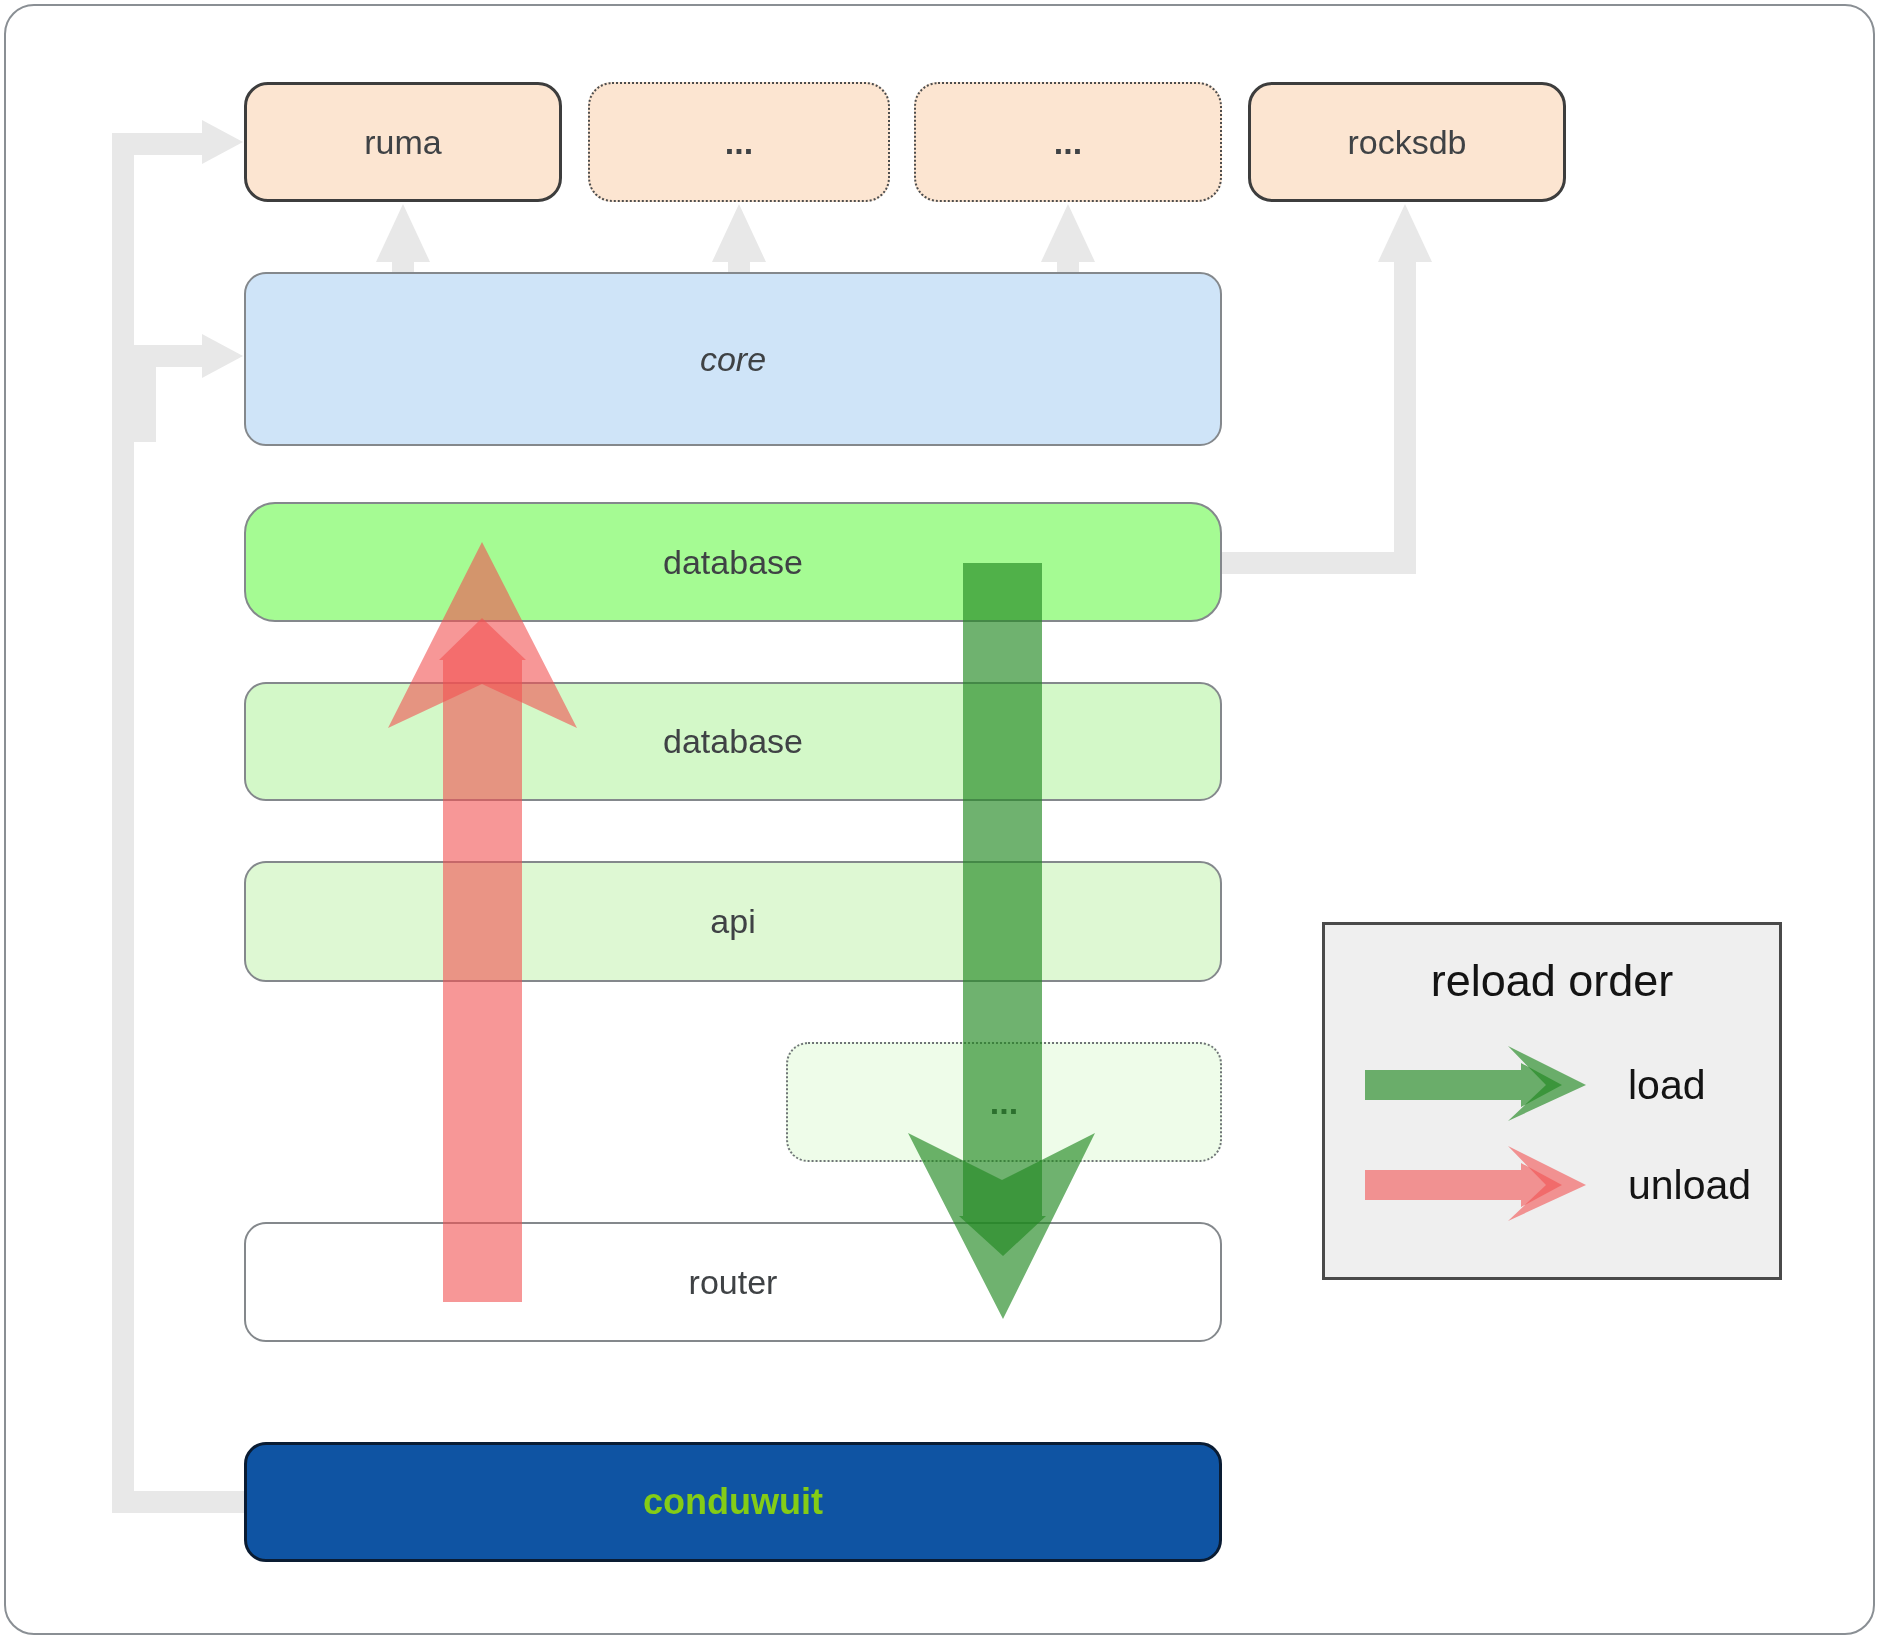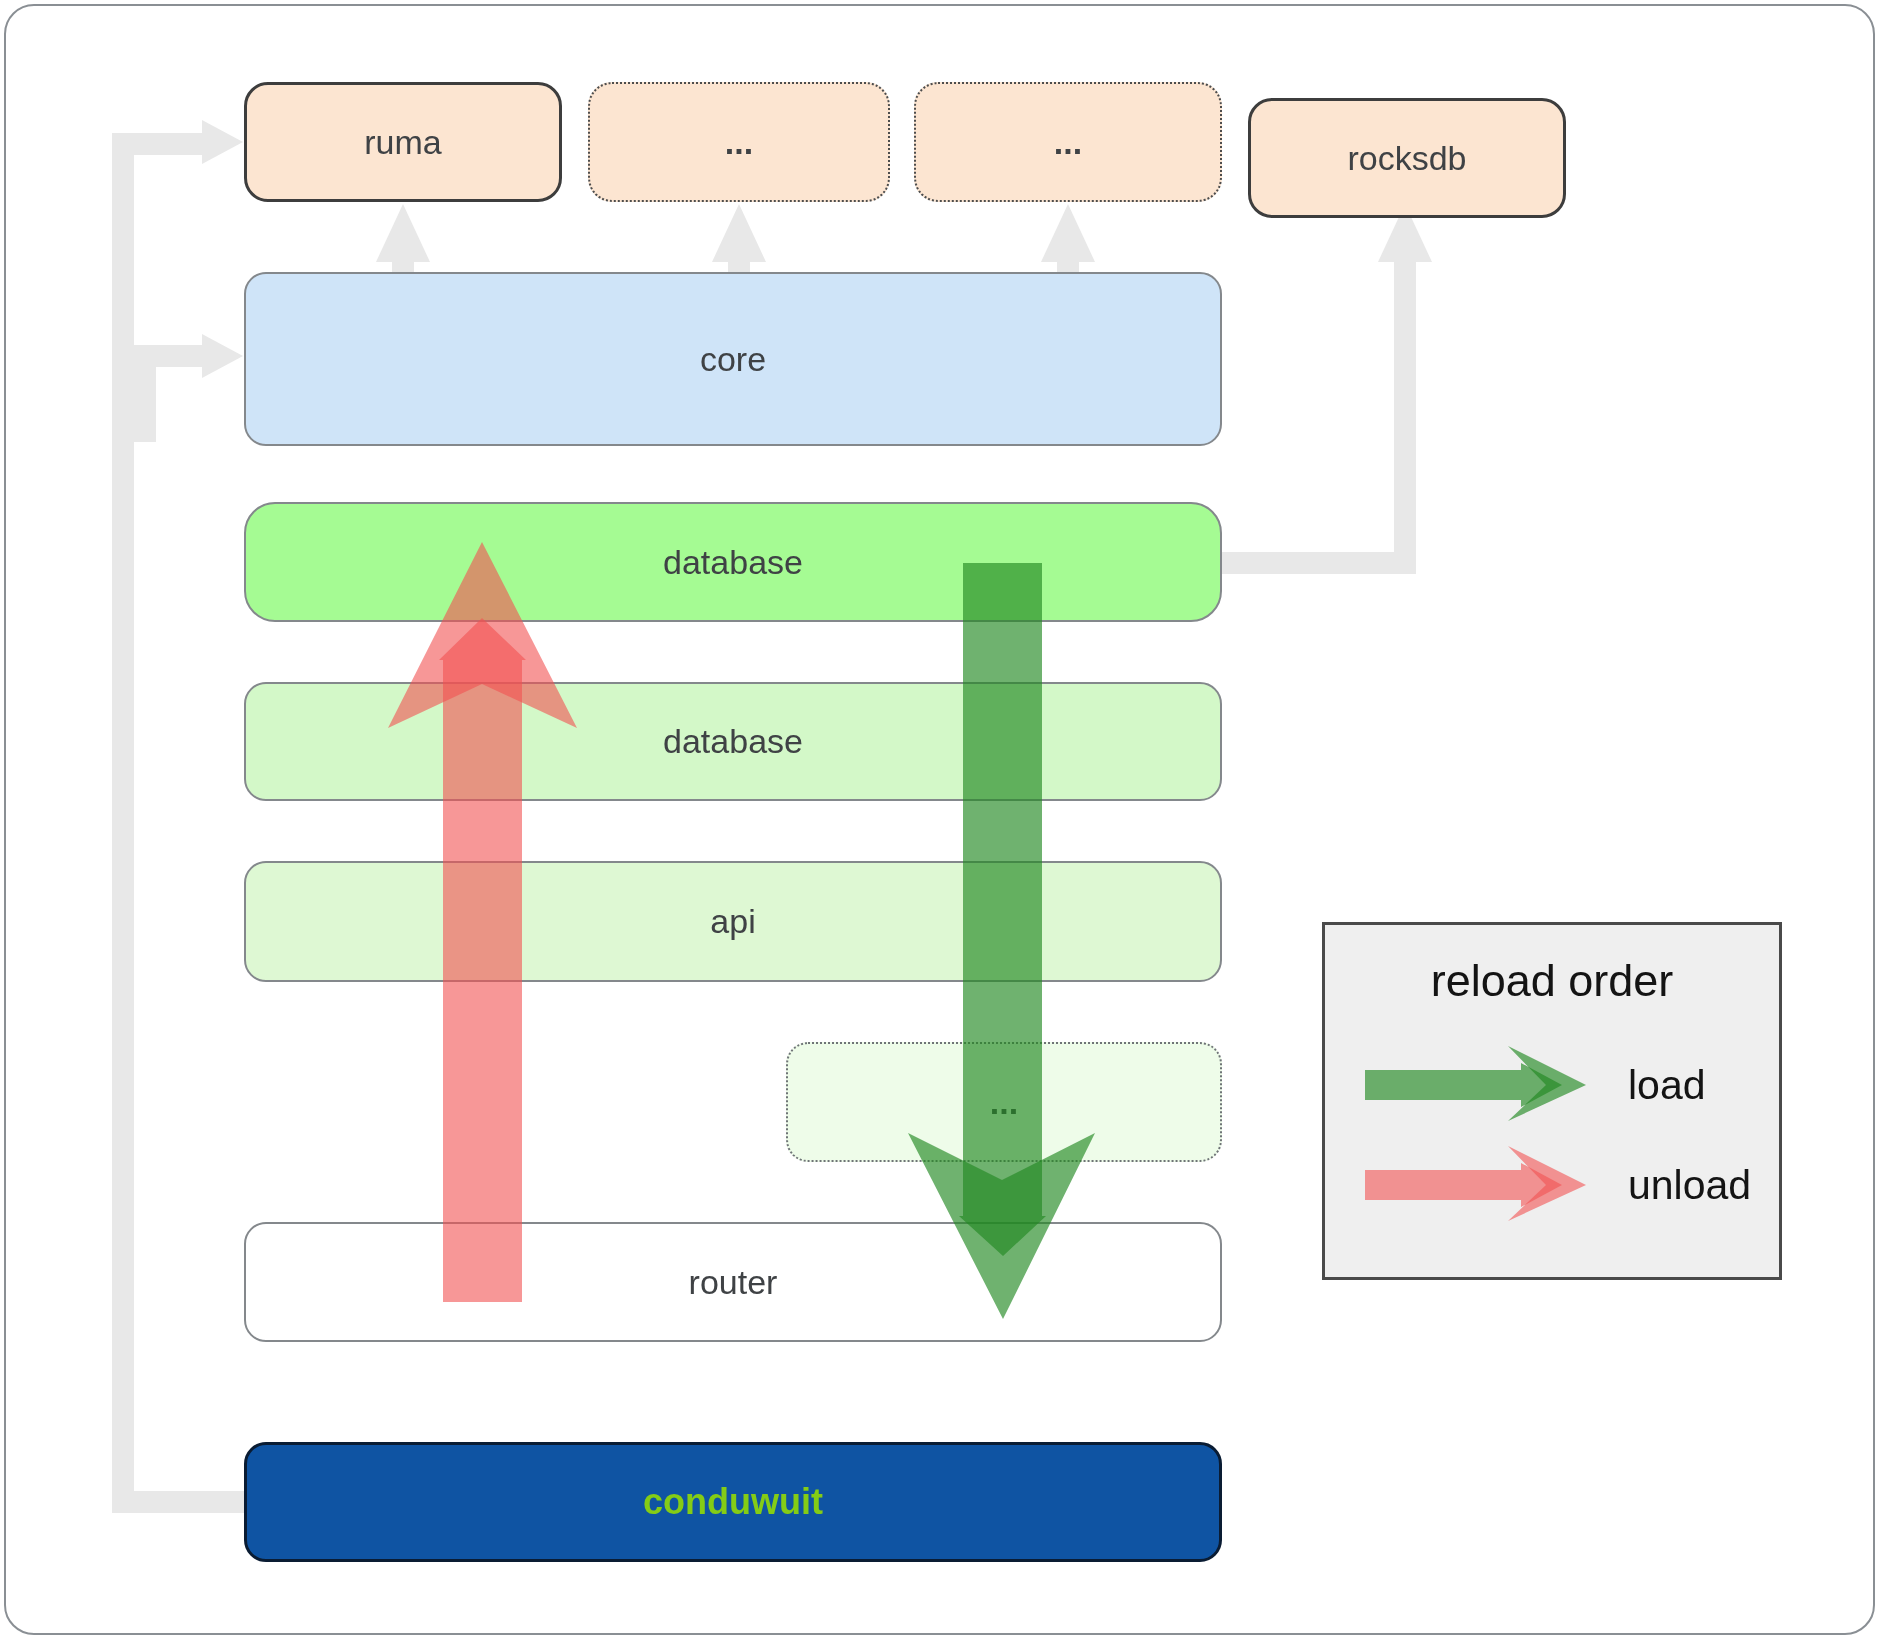--- a/index.html
+++ b/index.html
@@ -36,21 +36,21 @@
     align-items: center;
     justify-content: center;
     box-sizing: border-box;
     border-radius: 22px;
     font-size: 34px;
     color: var(--label_text);
   }
   .node .lbl { white-space: nowrap; }
   .node.peach   { background: var(--peach_bg);   border: 3px solid var(--peach_border); border-radius: 24px; }
   .node.peach-dotted { background: var(--peach_bg); border: 2px dotted var(--dotted_border); border-radius: 24px; font-weight: bold; }
-  .node.core    { background: var(--core_bg);    border: 2px solid var(--box_border); }
+  .node.core    { background: var(--core_bg);    border: 2px solid var(--box_border); font-style: italic; }
   .node.database{ background: var(--database_bg);border: 2px solid var(--box_border); }
   .node.service { background: var(--service_bg); border: 2px solid var(--box_border); }
   .node.api     { background: var(--api_bg);     border: 2px solid var(--box_border); }
   .node.admin   { background: var(--admin_bg);   border: 2px solid var(--box_border); }
   .node.admin-dotted { background: var(--admin_bg); border: 2px dotted var(--admin_dotted_border); font-weight: bold; }
   .node.router  { background: var(--router_bg);  border: 2px solid var(--box_border); }
   .node.conduwuit {
     background: var(--conduwuit_bg);
     border: 3px solid var(--conduwuit_border);
     color: #84cc16;
@@ -118,21 +118,21 @@
 
   <div class="node peach" style="left:244px; top:82px; width:318px; height:120px;">
     <span class="lbl">ruma</span>
   </div>
   <div class="node peach-dotted" style="left:588px; top:82px; width:302px; height:120px;">
     <span class="lbl">...</span>
   </div>
   <div class="node peach-dotted" style="left:914px; top:82px; width:308px; height:120px;">
     <span class="lbl">...</span>
   </div>
-  <div class="node peach" style="left:1248px; top:82px; width:318px; height:120px;margin-top:16px;">
+  <div class="node peach" style="left:1248px; top:82px; width:318px; height:120px;">
     <span class="lbl">rocksdb</span>
   </div>
 
   <div class="node core" style="left:244px; top:272px; width:978px; height:174px;">
     <span class="lbl">core</span>
   </div>
 
   <div class="node database" style="left:244px; top:502px; width:978px; height:120px;border-radius:31px;">
     <span class="lbl">database</span>
   </div>

